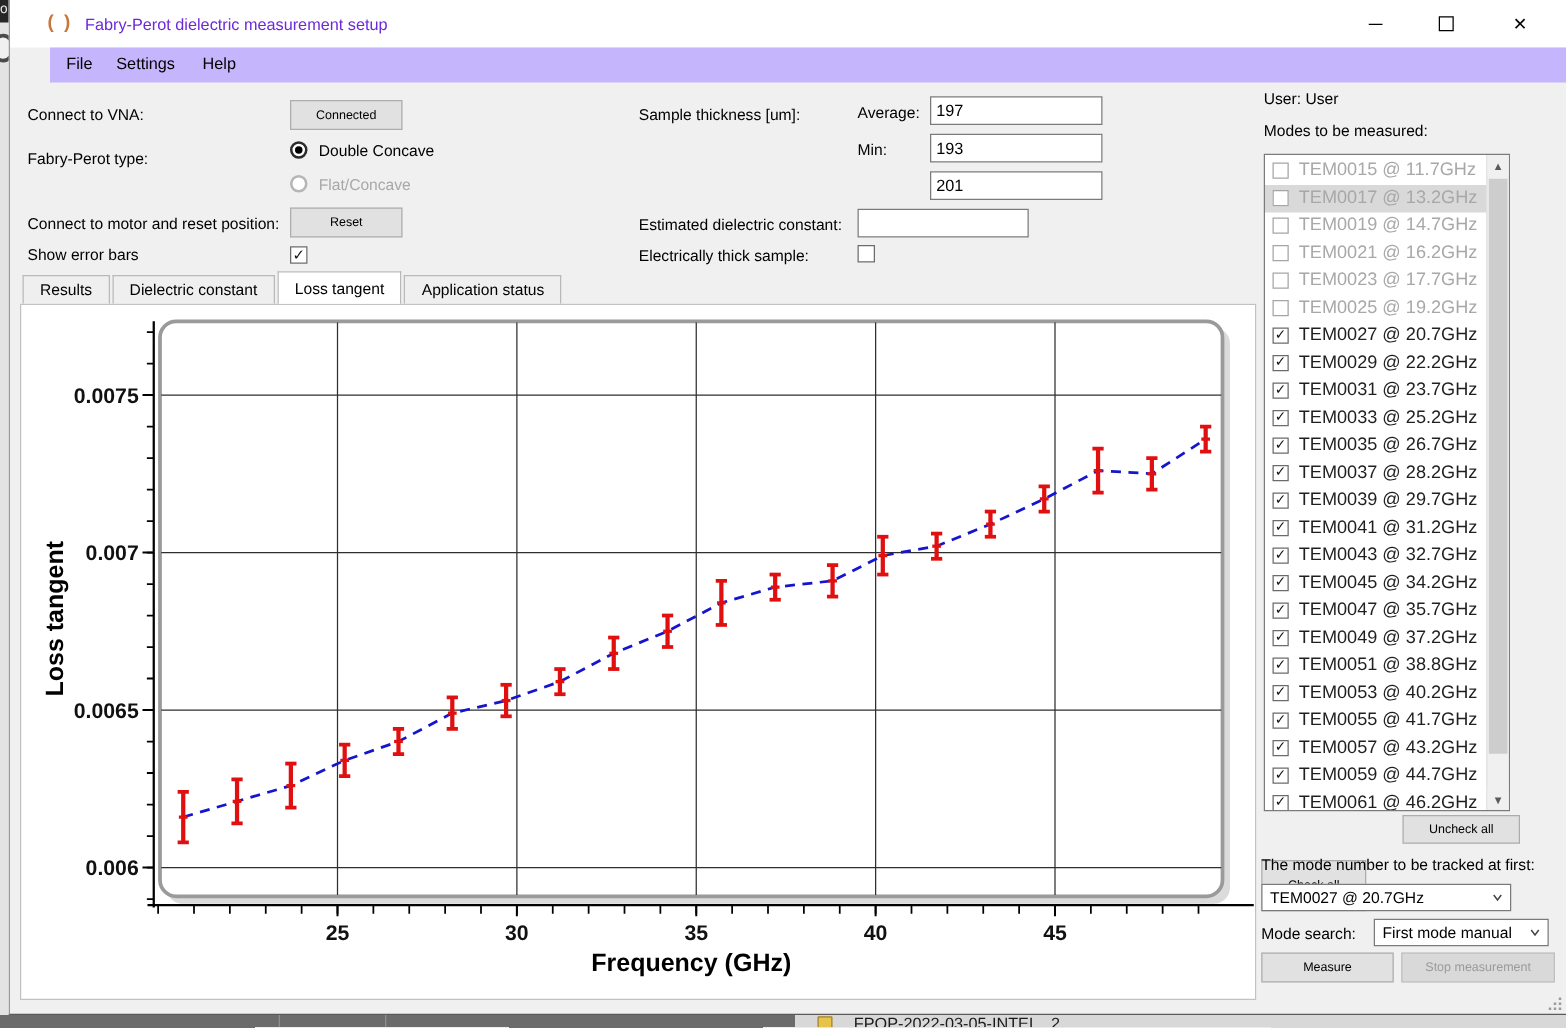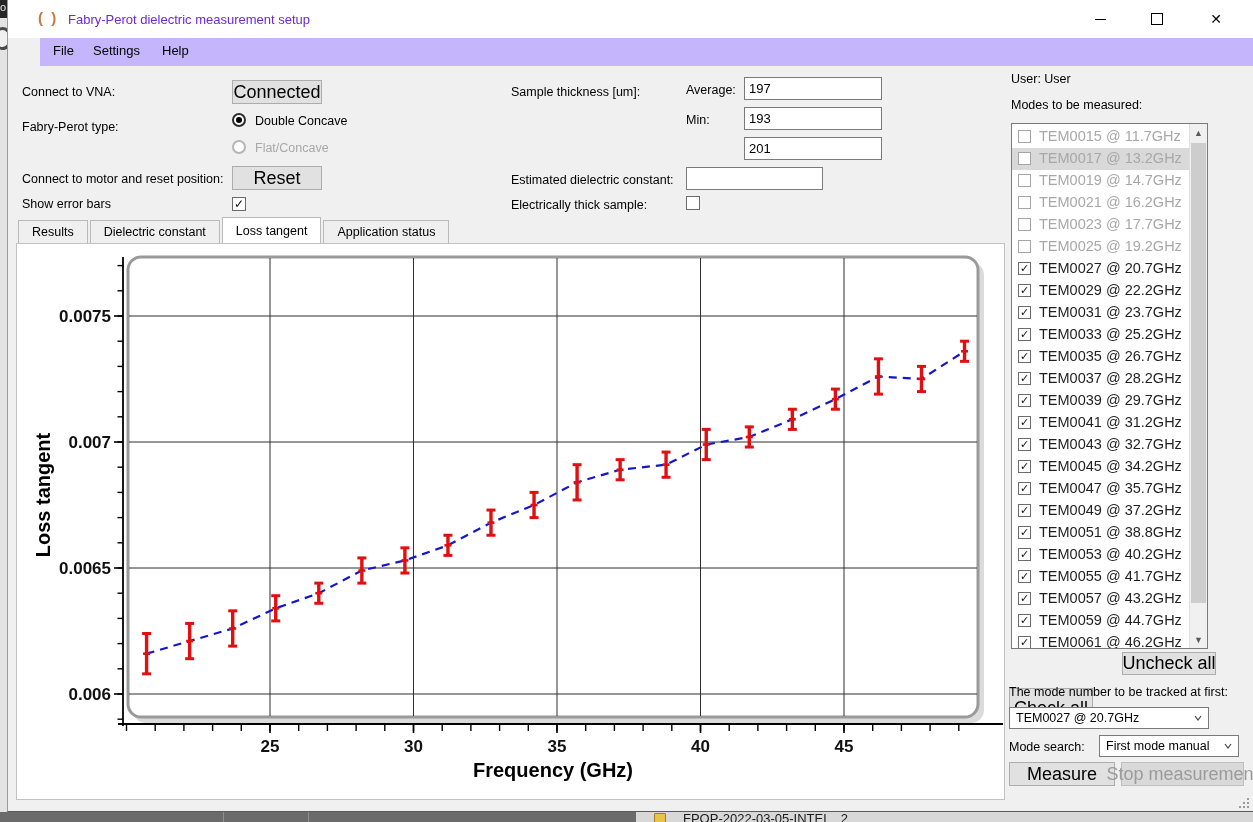--- a/index.html
+++ b/index.html
@@ -23,21 +23,21 @@
   .app-title{position:absolute;left:60px;top:12px;font-size:13px;color:#6d28d9;}
   .winbtn{position:absolute;top:0;width:46px;height:38px;display:flex;align-items:center;justify-content:center;}
   .glyph-min{width:11px;height:1px;background:#000;}
   .glyph-max{width:10px;height:10px;border:1px solid #000;}
   .glyph-close{font-size:14px;color:#000;line-height:14px;}
   .menubar{position:absolute;left:0;top:38px;width:100%;height:28px;background:#c4b5fd;margin-left:32px;}
   .menu-item{position:absolute;top:5px;font-size:13px;color:#000;}
   
   .lbl{position:absolute;font-size:12.5px;color:#000;white-space:nowrap;}
   .btn{position:absolute;background:#e1e1e1;border:1px solid #adadad;box-sizing:border-box;
-       font-size:18px;display:flex;align-items:center;justify-content:center;white-space:nowrap;text-align:center;}
+       font-size:10px;display:flex;align-items:center;justify-content:center;white-space:nowrap;text-align:center;}
   .btn.disabled{background:#d9d9d9;border-color:#bfbfbf;color:#9b9b9b;}
   .tin{position:absolute;background:#fff;border:1px solid #7a7a7a;box-sizing:border-box;
        font-size:13px;font-family:"Liberation Sans",sans-serif;padding:0 4px;outline:none;}
   .cb{position:absolute;width:14px;height:14px;background:#fff;border:1px solid #6b6b6b;box-sizing:border-box;
       display:flex;align-items:center;justify-content:center;font-size:12px;line-height:12px;color:#111;}
   .radio{position:absolute;width:14px;height:14px;border:2px solid #2c2c2c;border-radius:50%;box-sizing:border-box;background:#fff;}
   .radio .dot{position:absolute;left:2px;top:2px;width:6px;height:6px;border-radius:50%;background:#000;}
   .radio.disabled{border-color:#b5b5b5;}
   
   .tabs{position:absolute;left:10px;top:220px;height:24px;display:flex;}

